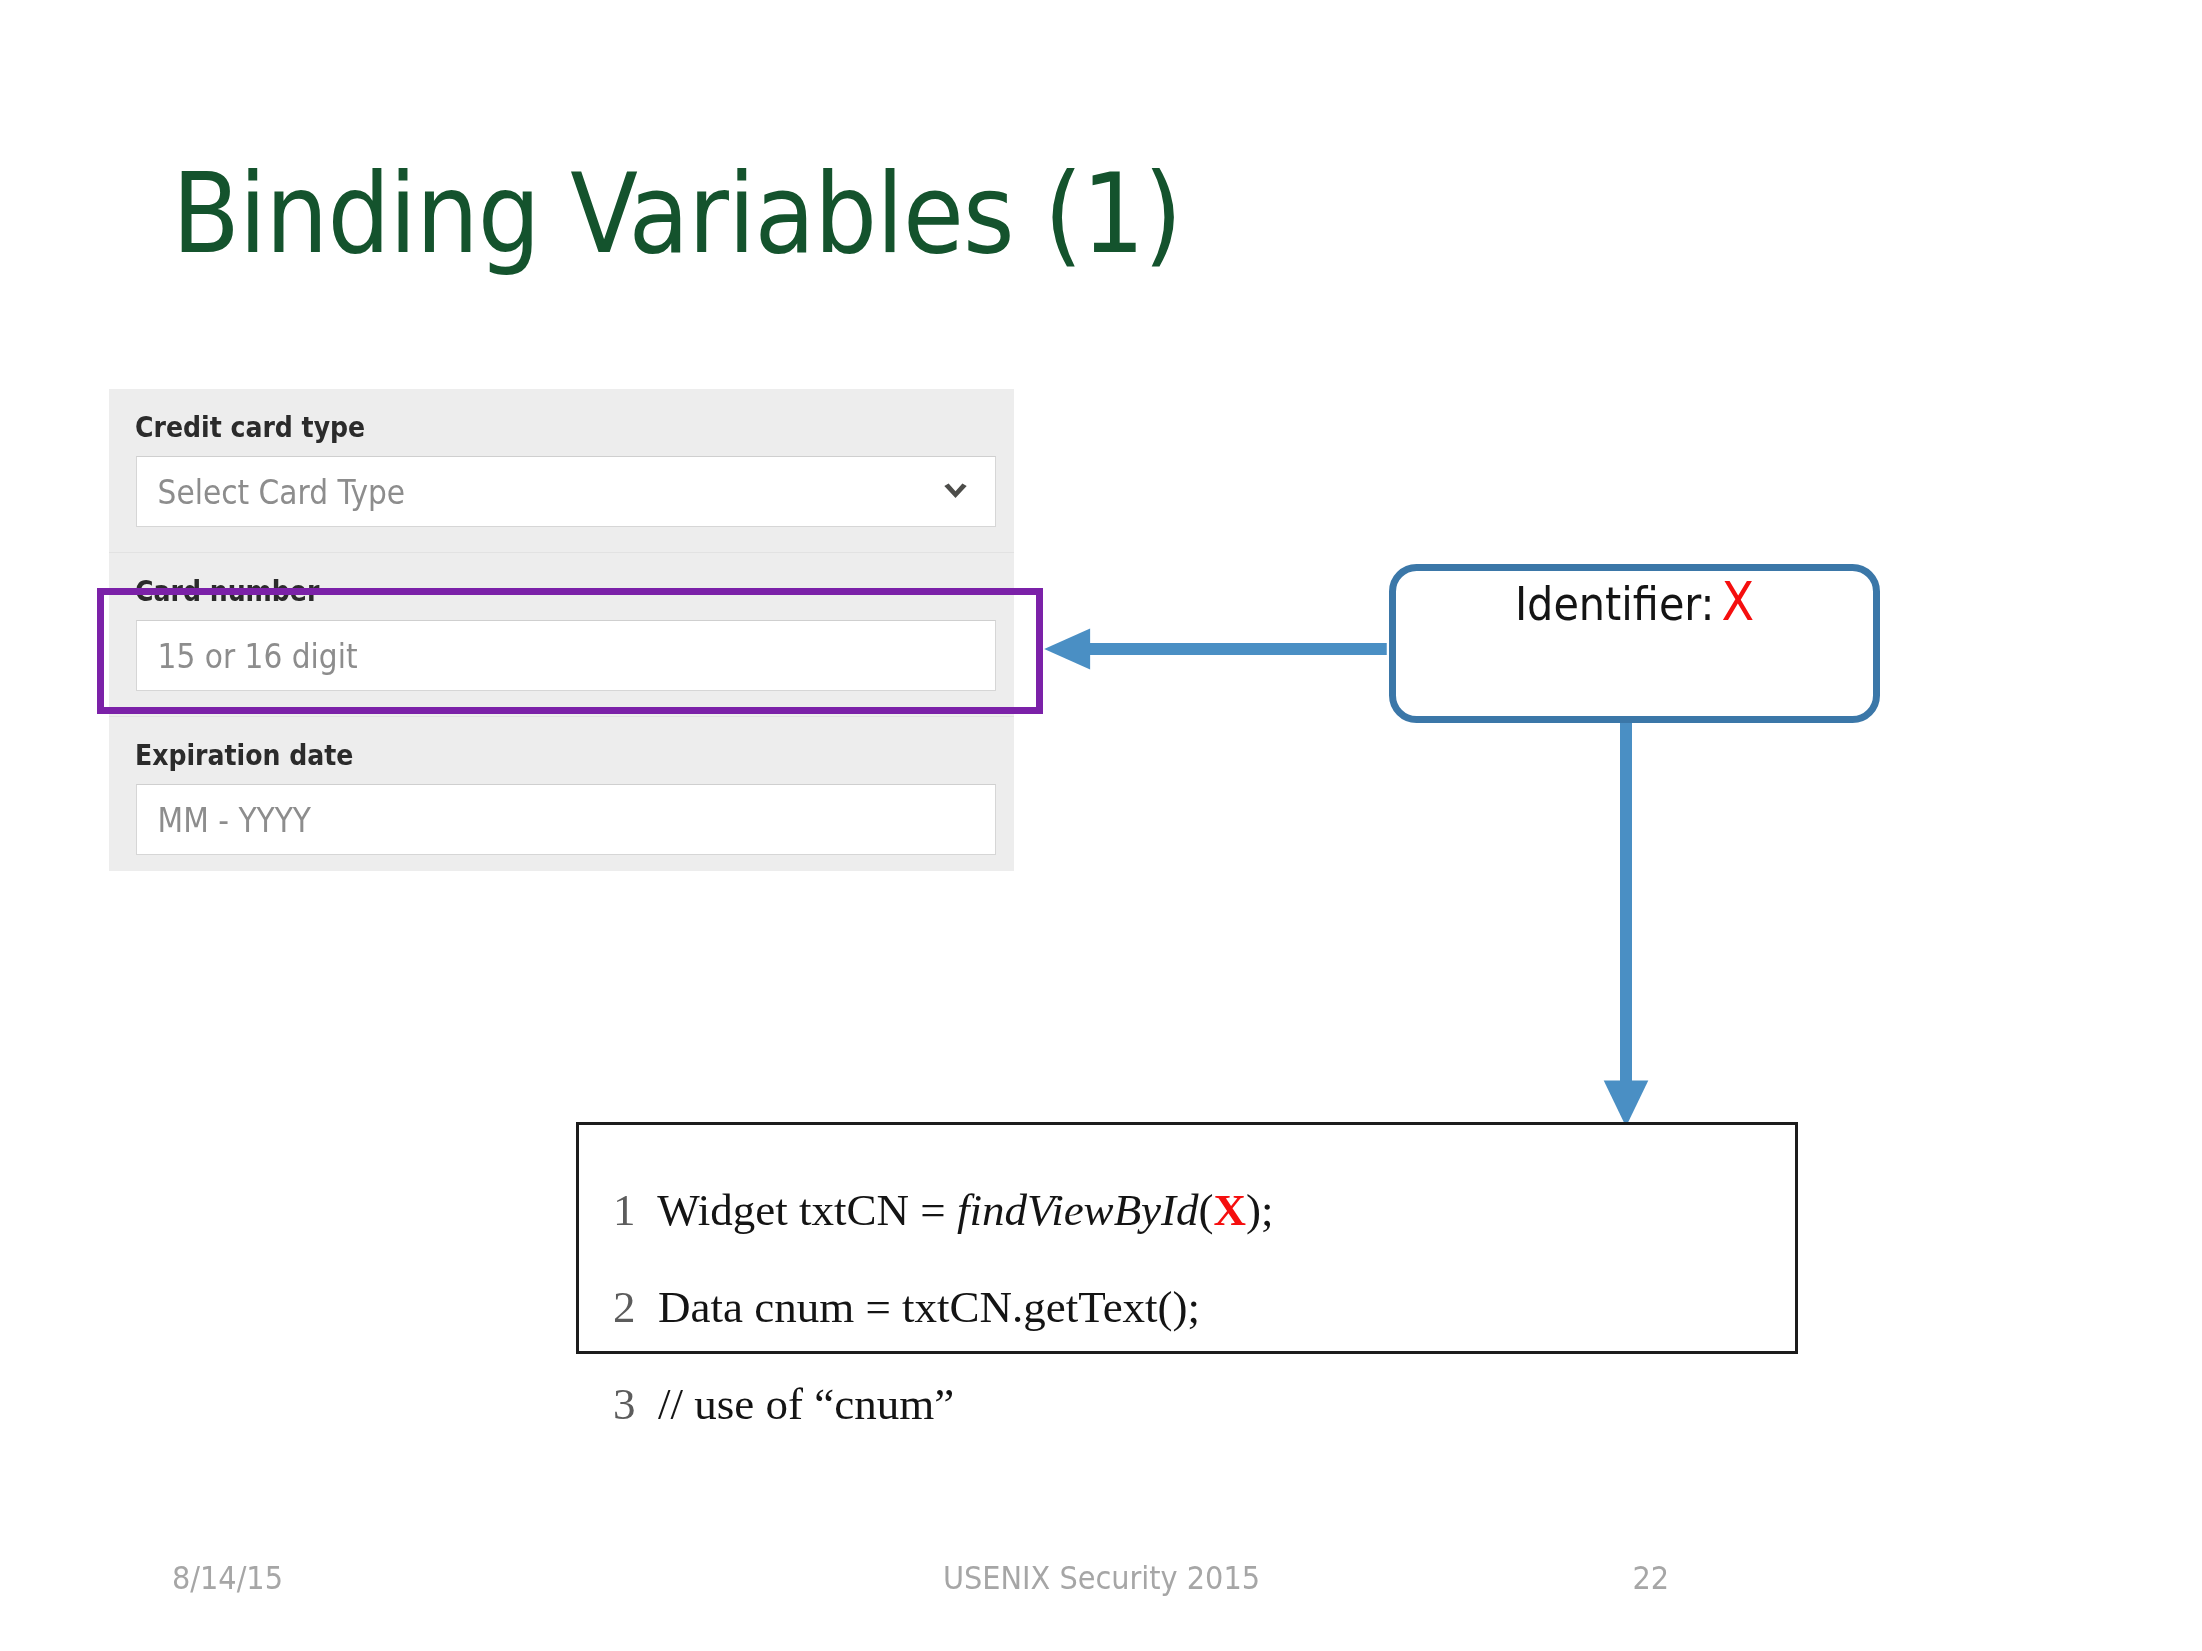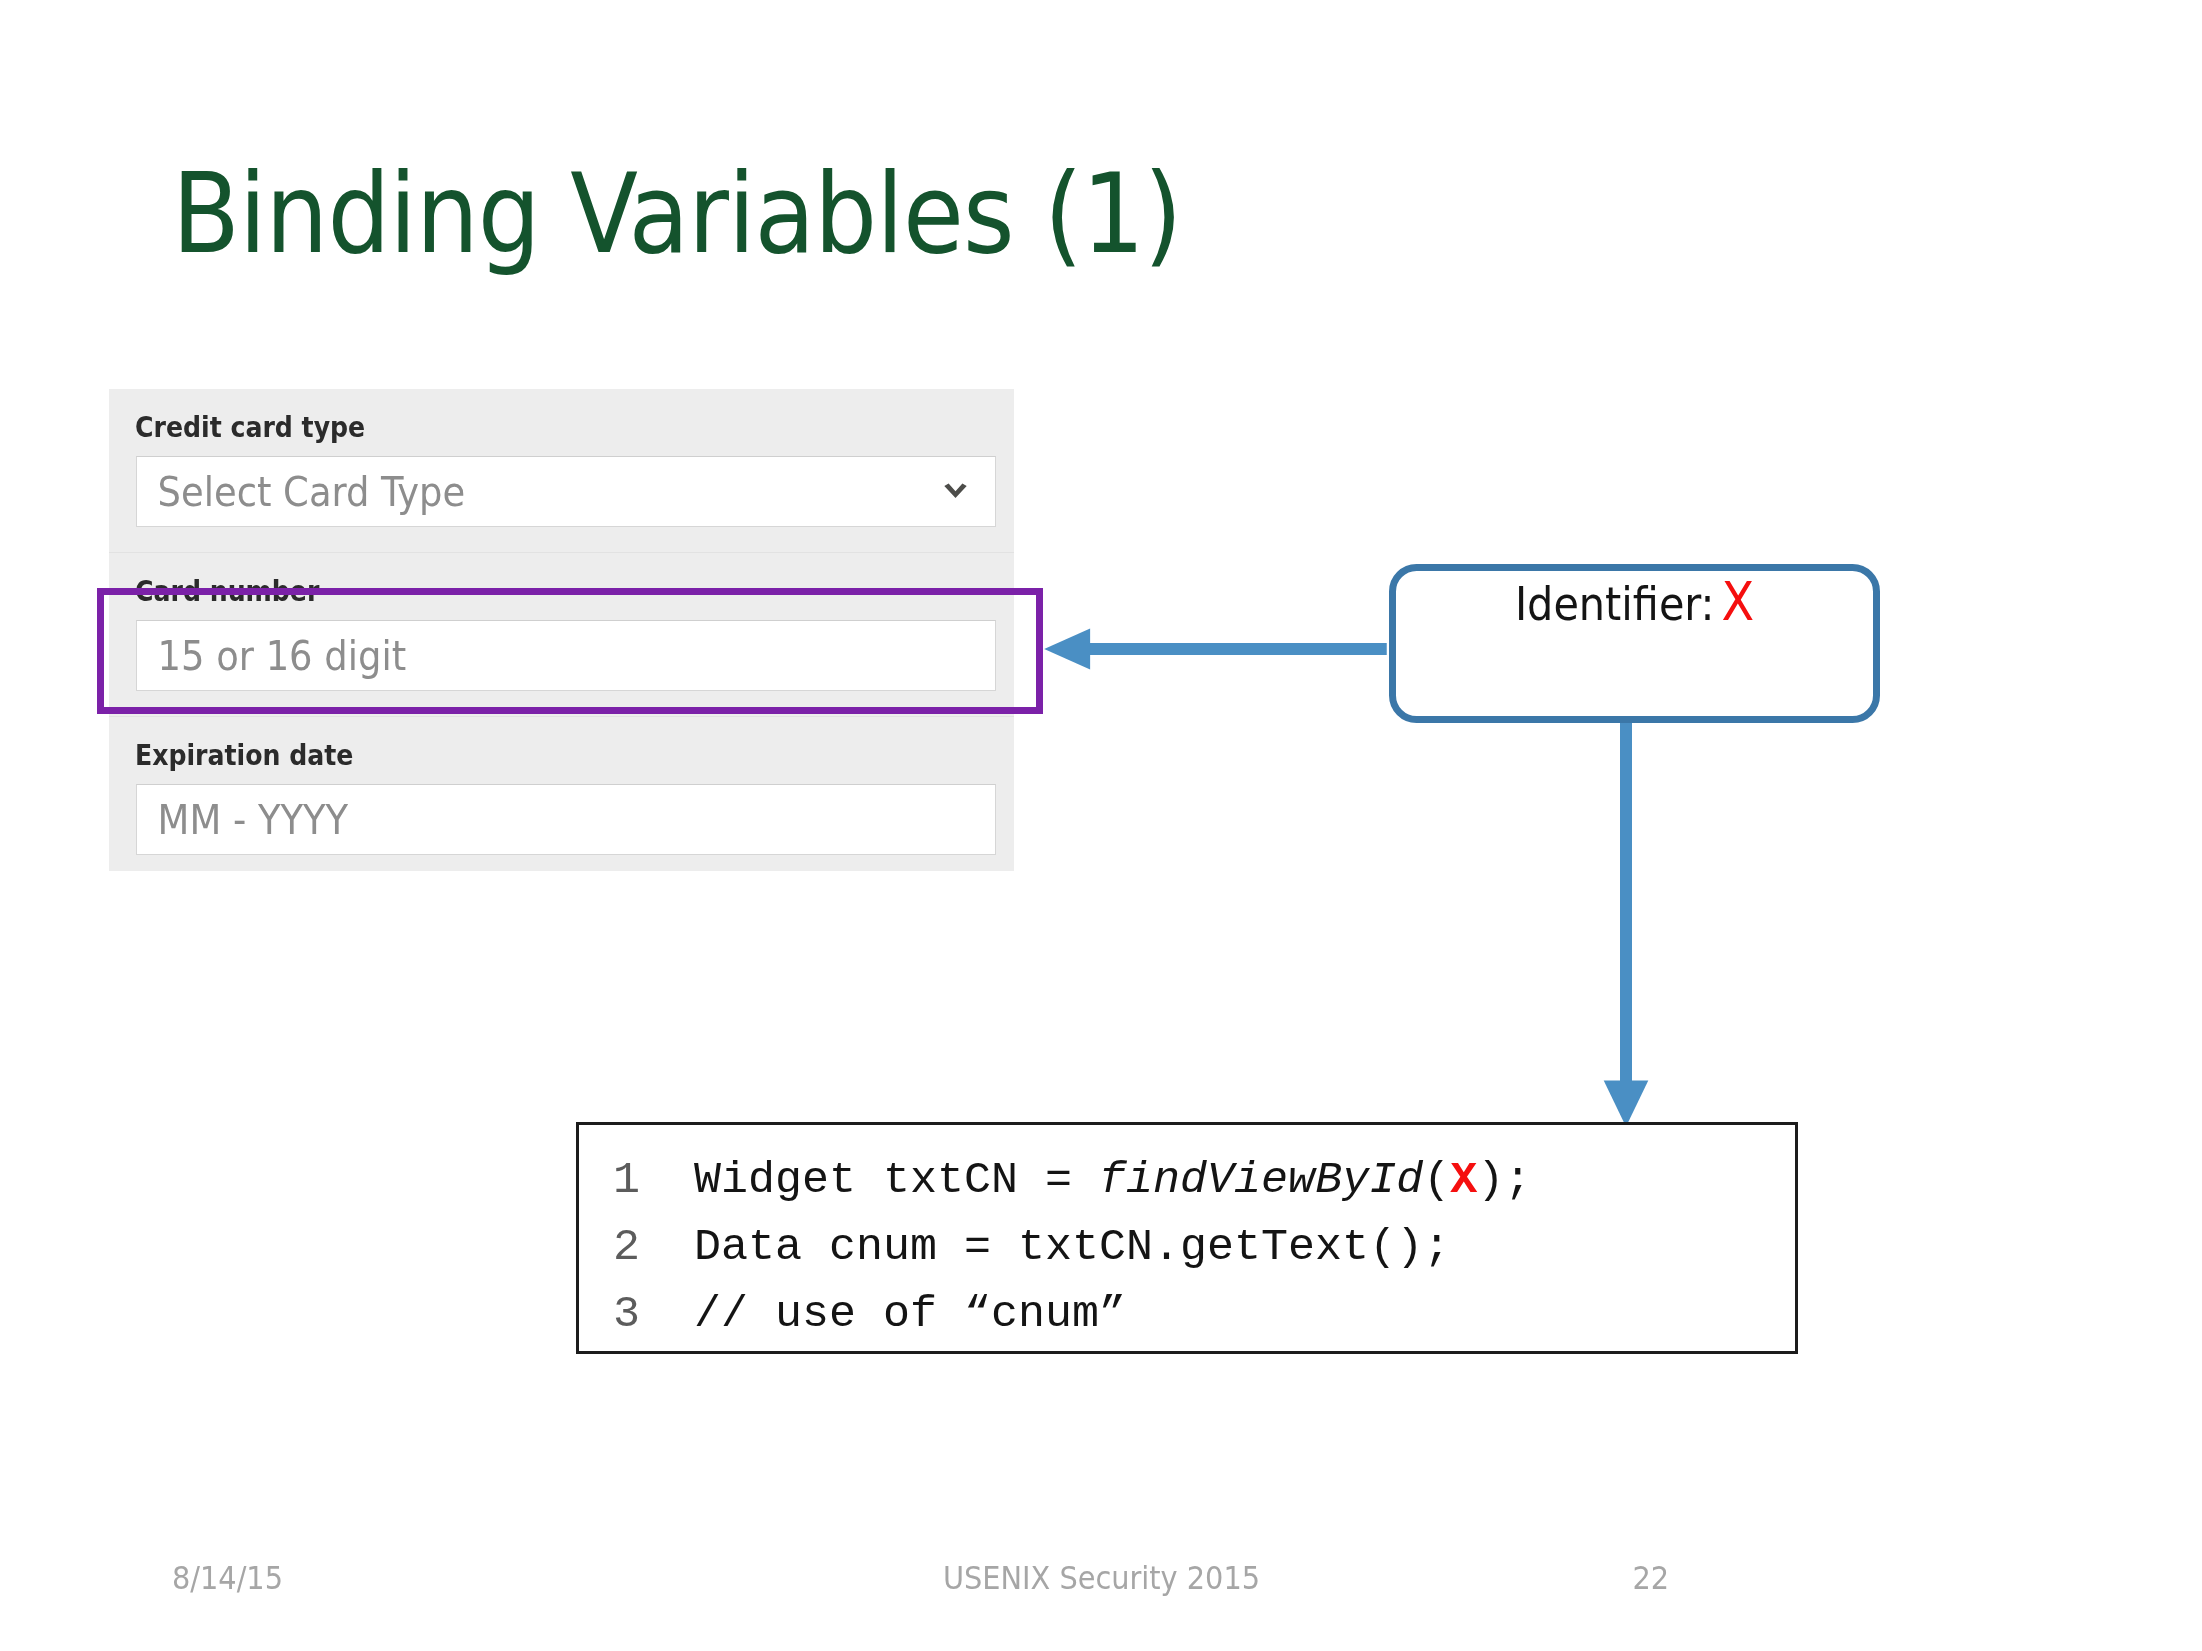--- a/index.html
+++ b/index.html
@@ -71,21 +71,21 @@
     border: 0.9px solid #d6d6d6;
     border-top: 1.7px solid #cfcfcf;
     box-sizing: border-box;
   }
   .field-placeholder {
     position: absolute;
     left: 20.6px;
     top: 50%;
     transform: translateY(-50%);
     font-family: "DejaVu Sans Condensed", "Liberation Sans", sans-serif;
-    font-size: 41px;
+    font-size: 33px;
     color: #8d8d8d;
     white-space: nowrap;
   }
   .chevron-down-icon {
     position: absolute;
     right: 24px;
     top: 50%;
     transform: translateY(-50%);
     width: 31px;
     height: 31px;
@@ -143,26 +143,27 @@
     left: 576px;
     top: 1122px;
     width: 1222px;
     height: 232px;
     border: 3.4px solid #1c1c1c;
     background: #ffffff;
     box-sizing: border-box;
     padding: 22.4px 0 0 34px;
   }
   .code-line {
-    font-family: Liberation Mono, monospace;
+    font-family: Liberation Serif, serif;
     font-size: 45px;
     line-height: 67px;
     color: #141414;
     white-space: pre;
     letter-spacing: 0px;
+    margin-top: 30px;
   }
   .code-line .ln {
     color: #5c5c5c;
   }
   .code-line .ital {
     font-style: italic;
   }
   .code-line .redx {
     color: #F50F0F;
     font-weight: 700;

